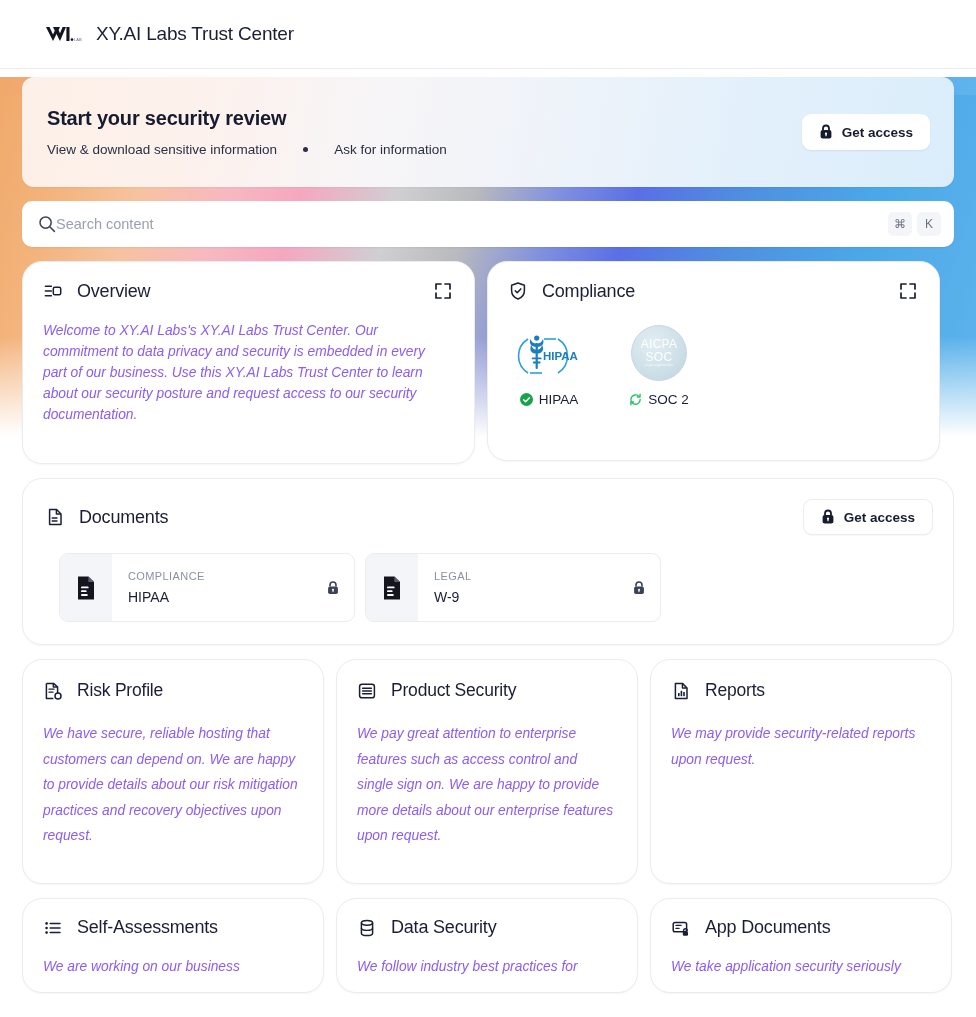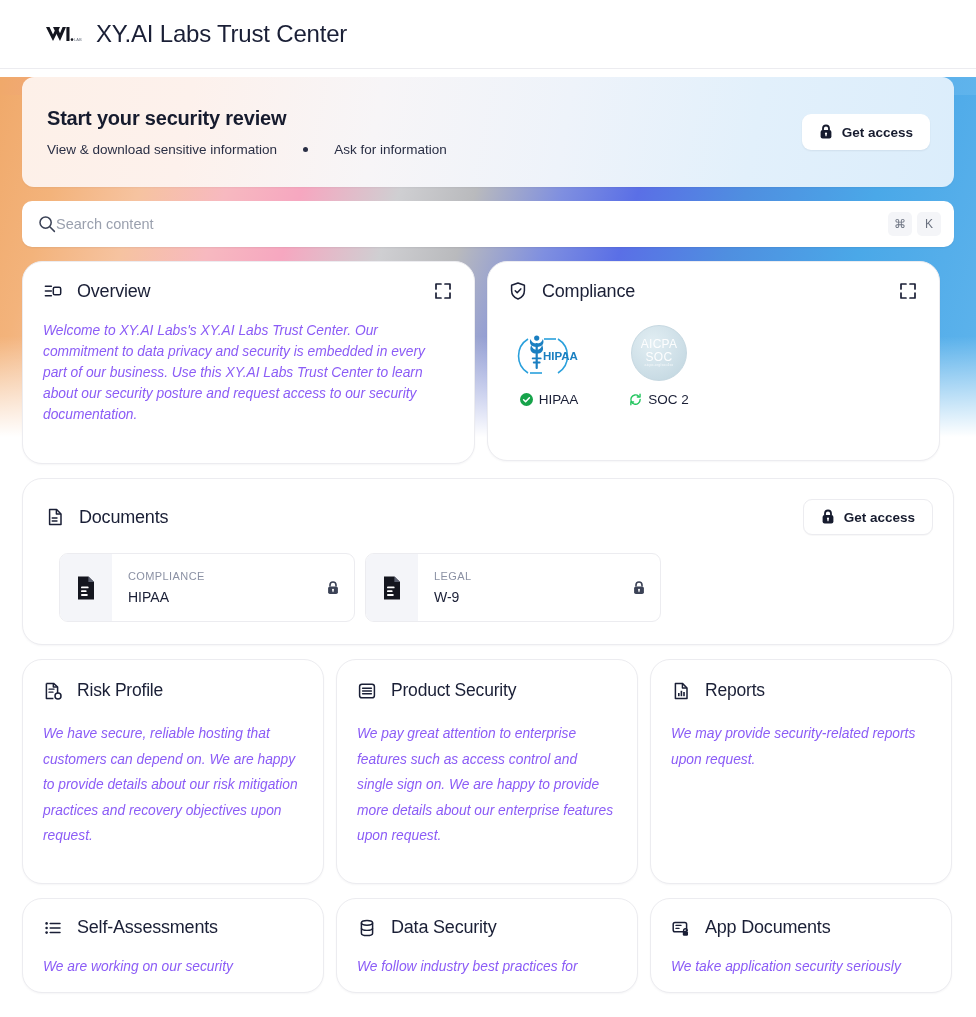--- a/index.html
+++ b/index.html
@@ -22,21 +22,21 @@
     align-items: center;
     padding-left: 44px;
     z-index: 5;
   }
   .brand { display: flex; align-items: center; gap: 14px; }
   .logo-mark {
     width: 38px; height: 22px;
     display: flex; align-items: center; justify-content: center;
   }
   .brand-title {
-    font-size: 24px;
+    font-size: 19px;
     color: #1a1f36;
     letter-spacing: -0.2px;
   }
 
   
   .gradient-wrap {
     position: relative;
     width: 976px;
   }
   .gradient-bg {
@@ -611,21 +611,21 @@
                 <circle cx="3.6" cy="10" r="1.3" fill="#1a1f36"></circle>
                 <circle cx="3.6" cy="14.6" r="1.3" fill="#1a1f36"></circle>
                 <line x1="7.2" y1="5.4" x2="17" y2="5.4" stroke="#1a1f36" stroke-width="1.5" stroke-linecap="round"></line>
                 <line x1="7.2" y1="10" x2="17" y2="10" stroke="#1a1f36" stroke-width="1.5" stroke-linecap="round"></line>
                 <line x1="7.2" y1="14.6" x2="17" y2="14.6" stroke="#1a1f36" stroke-width="1.5" stroke-linecap="round"></line>
               </svg>
             </span>
             <span class="card-title">Self-Assessments</span>
           </div>
         </div>
-        <div class="card-body">We are working on our security</div>
+        <div class="card-body">We are working on our business</div>
       </div>
 
       <div class="card third cut-card">
         <div class="card-head">
           <div class="card-head-left">
             <span class="icon">
               <svg width="20" height="20" viewBox="0 0 20 20">
                 <ellipse cx="10" cy="4.8" rx="5.6" ry="2.4" fill="none" stroke="#1a1f36" stroke-width="1.5"></ellipse>
                 <path d="M4.4 4.8v10.4c0 1.3 2.5 2.4 5.6 2.4s5.6-1.1 5.6-2.4V4.8" fill="none" stroke="#1a1f36" stroke-width="1.5"></path>
                 <path d="M4.4 10c0 1.3 2.5 2.4 5.6 2.4s5.6-1.1 5.6-2.4" fill="none" stroke="#1a1f36" stroke-width="1.4"></path>

